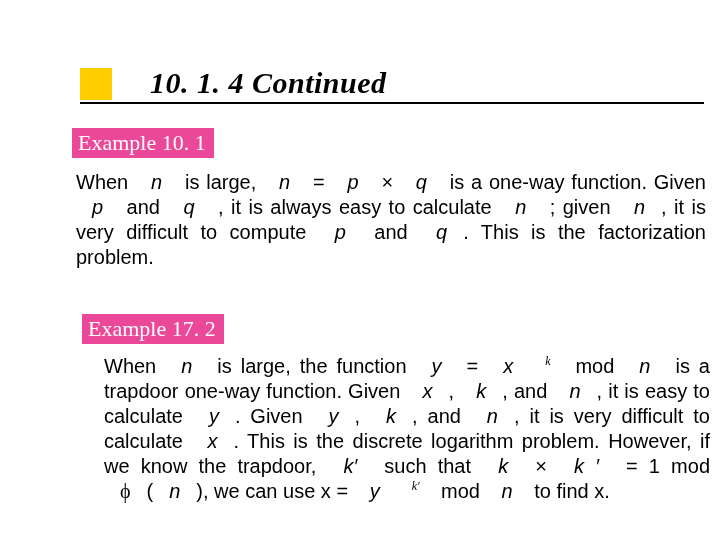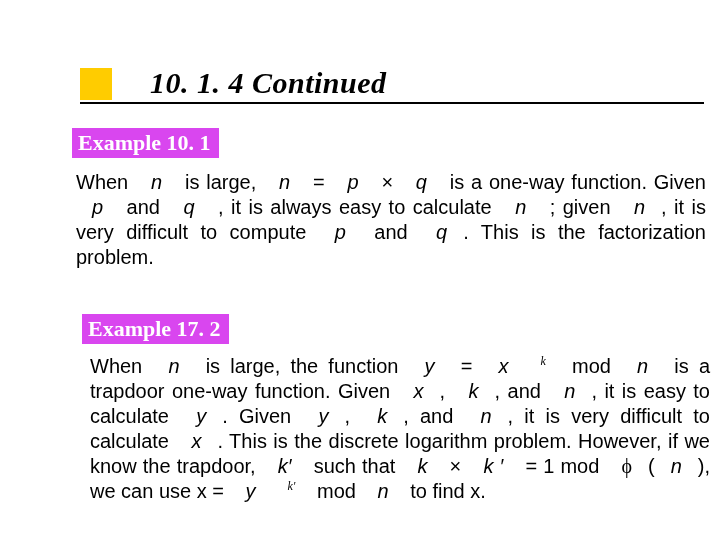--- a/index.html
+++ b/index.html
@@ -35,32 +35,32 @@
   .title-rule {
     position: absolute;
     top: 54px;
     left: 32px;
     right: 32px;
     height: 2px;
     background: #000;
   }
   .ex-label {
     display: inline-block;
-    background: #d946ef;
+    background: #ec4899;
     color: #fff;
     font-family: "Times New Roman", Times, serif;
-    font-weight: bold;
+    font-weight: normal;
     font-size: 22px;
     padding: 3px 8px 3px 6px;
     line-height: 1.1;
   }
   .ex1-label { position: absolute; top: 80px; left: 24px; }
   .ex1-body  { position: absolute; top: 122px; left: 28px; right: 30px; }
   .ex2-label { position: absolute; top: 266px; left: 34px; }
-  .ex2-body  { position: absolute; top: 306px; left: 42px; right: 26px; }
+  .ex2-body  { position: absolute; top: 306px; left: 56px; right: 26px; }
   .body-text {
     font-family: Arial, Helvetica, sans-serif;
     font-size: 20px;
     line-height: 1.25;
     color: #000;
     text-align: justify;
   }
   .body-text i { font-style: italic; }
   .k-sup {
     font-family: "Times New Roman", Times, serif;

